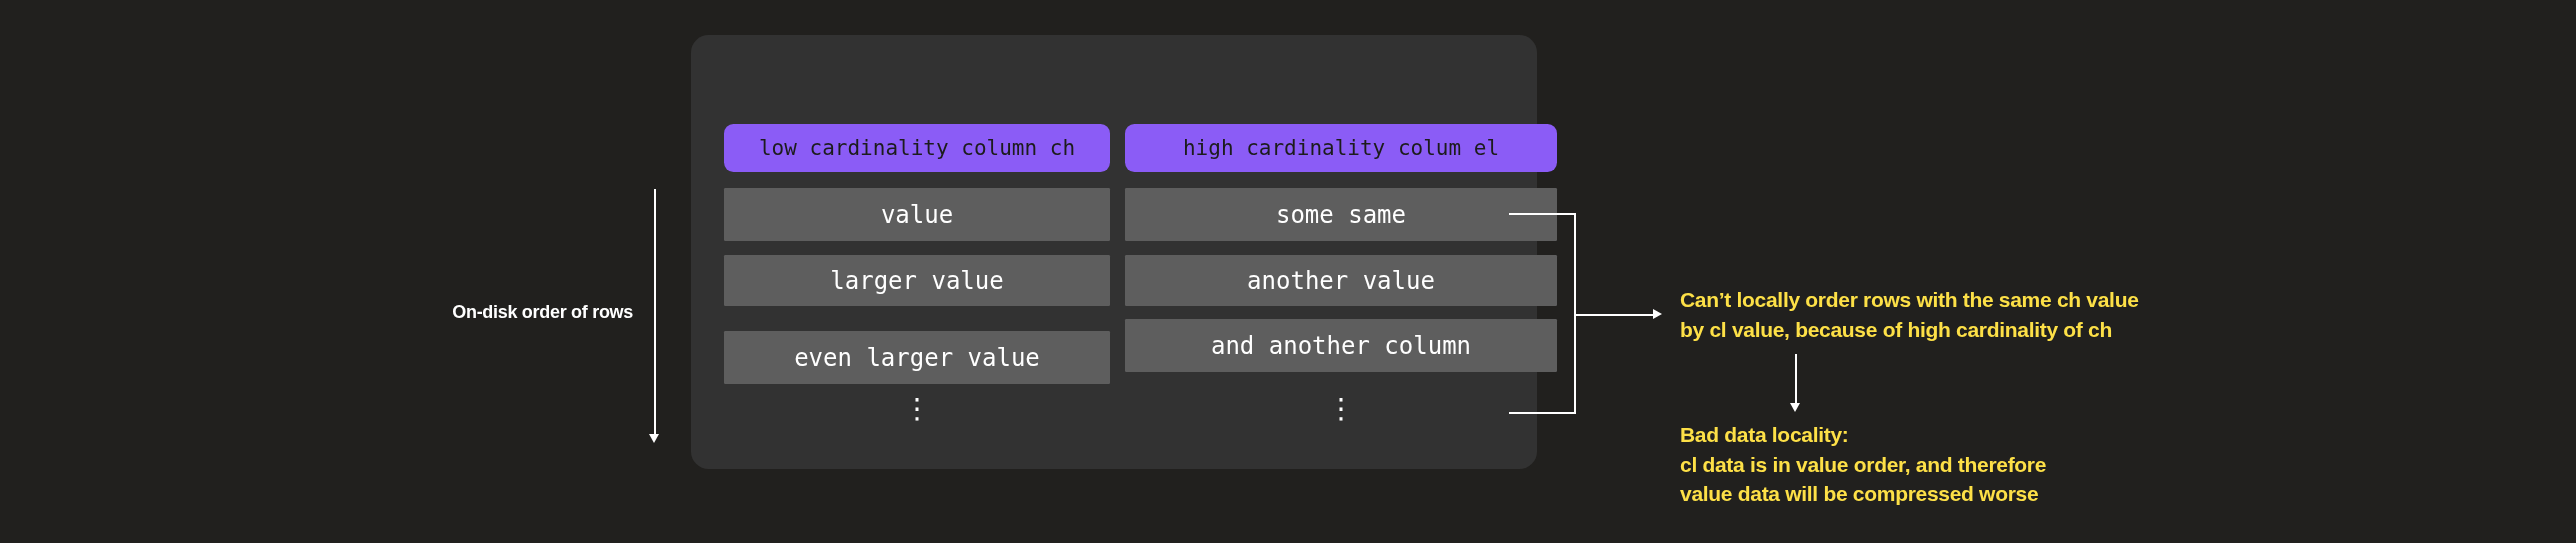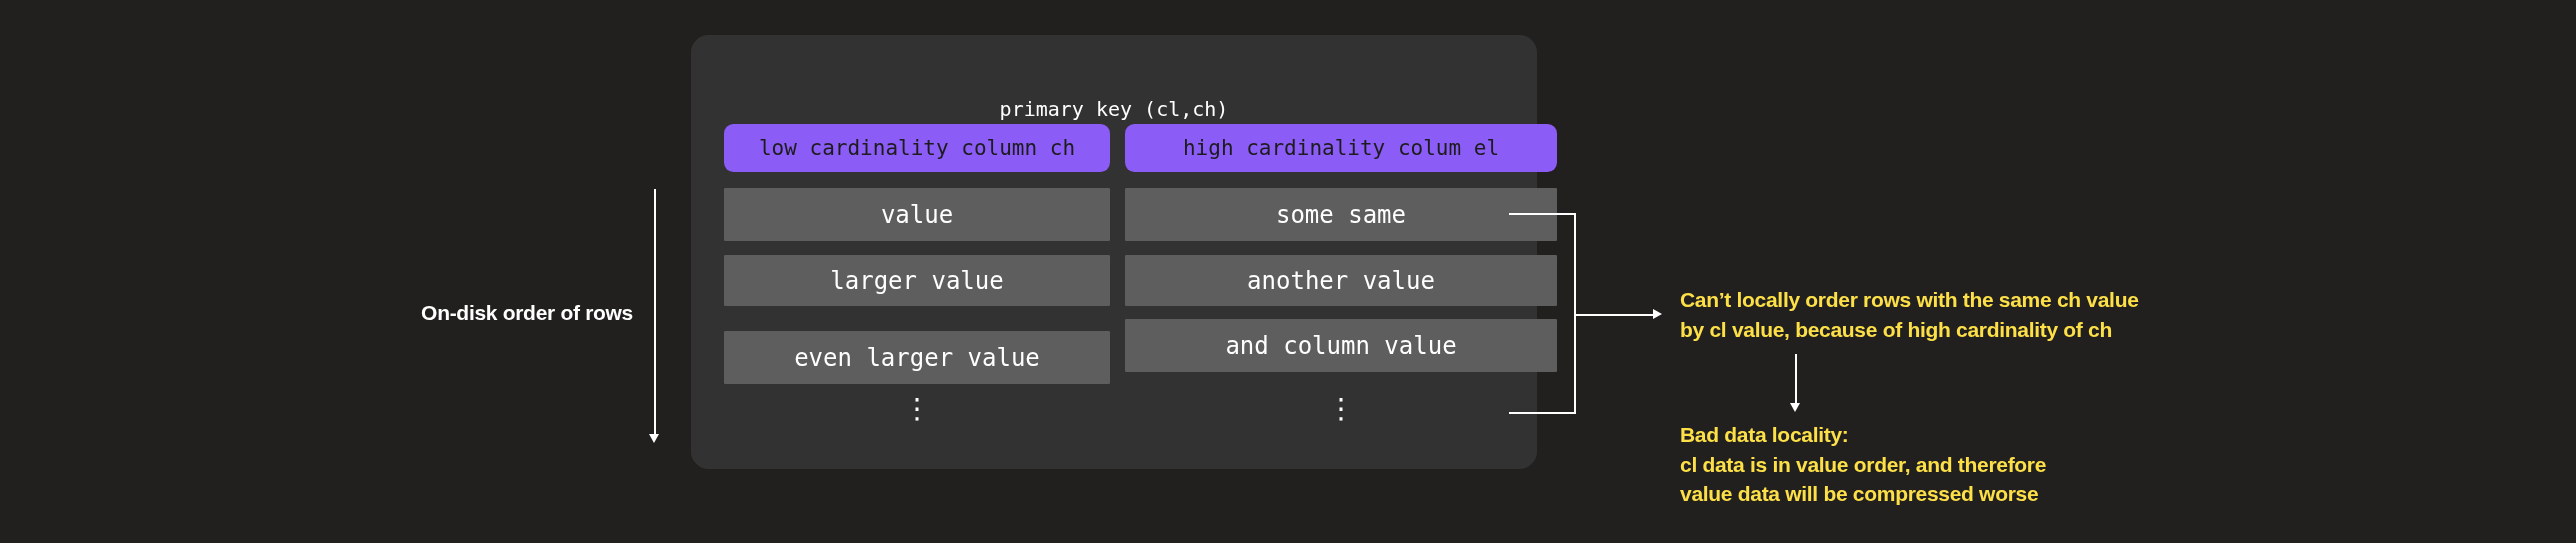--- a/index.html
+++ b/index.html
@@ -20,50 +20,49 @@
     font-family:"DejaVu Sans Mono","Liberation Mono",monospace;font-size:24px;}
   .ellipsis{color:#ffffff;font-family:"DejaVu Sans Mono","Liberation Mono",monospace;
     font-size:28px;line-height:35px;text-align:center;}
 
   
   .c1{left:33px;width:386px;}
   .c2{left:434px;width:432px;}
 
   
   .note{color:#fde047;font-size:21px;font-weight:700;letter-spacing:-0.3px;line-height:30px;white-space:nowrap;}
-  .left-label{color:#ffffff;font-size:21px;font-weight:700;letter-spacing:-0.3px;line-height:25px;
+  .left-label{color:#ffffff;font-size:18px;font-weight:700;letter-spacing:-0.3px;line-height:25px;
     text-align:right;white-space:nowrap;}
 
   
   .wline{background:#ffffff;}
   .tri-down{width:0;height:0;border-left:5.7px solid transparent;border-right:5.7px solid transparent;
     border-top:9.4px solid #ffffff;}
   .tri-right{width:0;height:0;border-top:5.7px solid transparent;border-bottom:5.7px solid transparent;
     border-left:9.4px solid #ffffff;}
 </style>
 </head>
 <body>
 
 <div class="abs left-label" style="left:350px;top:300px;width:283px;">On-disk order of rows</div>
 <div class="abs wline" style="left:654px;top:189px;width:1.9px;height:245px;"></div>
 <div class="abs tri-down" style="left:649px;top:434px;"></div>
 
 <div class="abs panel">
-  <div class="abs panel-title" style="top:62px;">primary key (cl,ch)</div>
 
   <div class="abs col-header c1" style="top:89px;">low cardinality column ch</div>
   <div class="abs cell c1" style="top:153px;">value</div>
   <div class="abs cell c1" style="top:220px;height:51px;">larger value</div>
   <div class="abs cell c1" style="top:296px;">even larger value</div>
   <div class="abs ellipsis c1" style="top:356px;">⋮</div>
 
   <div class="abs col-header c2" style="top:89px;">high cardinality colum el</div>
   <div class="abs cell c2" style="top:153px;">some same</div>
   <div class="abs cell c2" style="top:220px;height:51px;">another value</div>
-  <div class="abs cell c2" style="top:284px;">and column value</div>
+  <div class="abs cell c2" style="top:284px;">and another column</div>
   <div class="abs ellipsis c2" style="top:356px;">⋮</div>
 </div>
 
 <div class="abs wline" style="left:1509px;top:213px;width:67px;height:1.9px;"></div>
 <div class="abs wline" style="left:1574px;top:213px;width:1.9px;height:201px;"></div>
 <div class="abs wline" style="left:1509px;top:412px;width:67px;height:1.9px;"></div>
 
 <div class="abs wline" style="left:1575px;top:314px;width:78px;height:1.9px;"></div>
 <div class="abs tri-right" style="left:1653px;top:309px;"></div>
 

